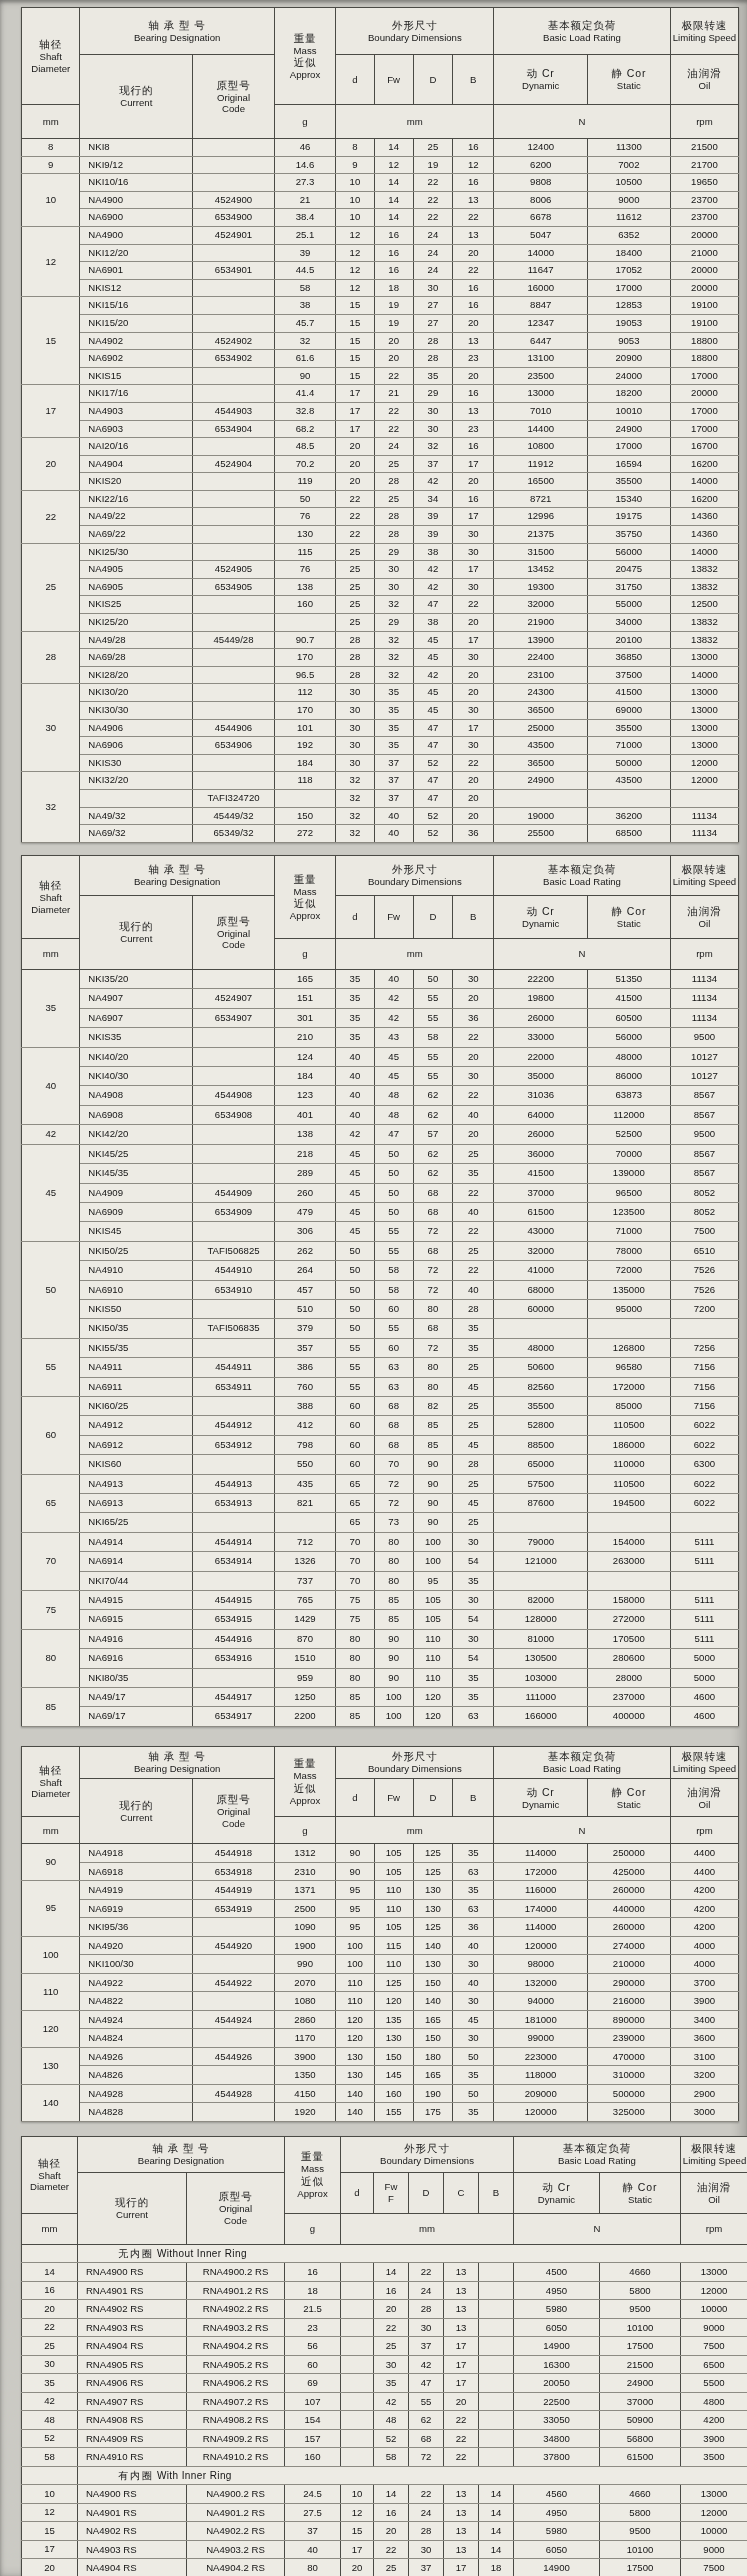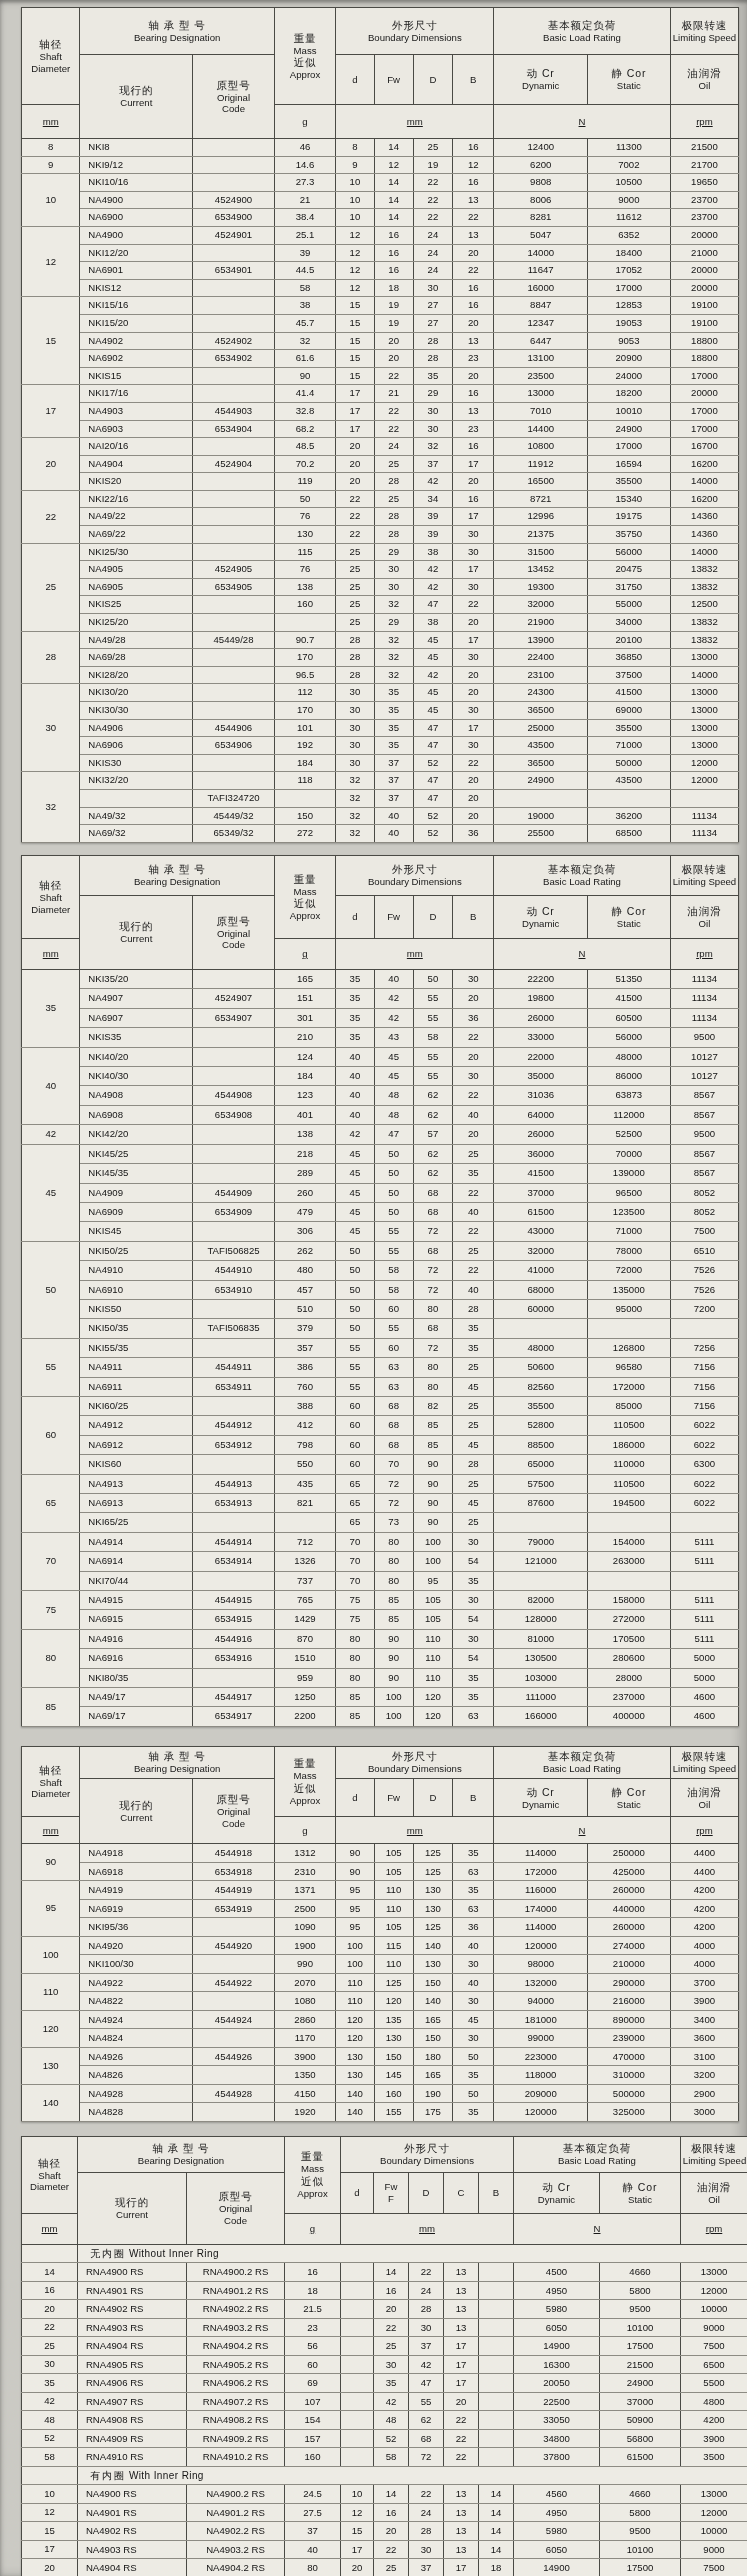--- a/index.html
+++ b/index.html
@@ -29,32 +29,32 @@
     border:0.9px solid #4a4a45;
     padding:0 1.8px;
     text-align:center;
     font-size:9.6px;
     overflow:hidden;
     white-space:nowrap;
   }
   thead th{font-weight:normal;vertical-align:middle;background:#ebe9e2;}
   thead tr.hr1 th{height:var(--h1);}
   thead tr.hr2 th{height:var(--h2);}
-  thead tr.hr3 th{height:var(--h3);text-decoration:underline;}
+  thead tr.hr3 th{height:var(--h3);}
   thead{border-bottom:1.8px solid #131313;}
   th div{line-height:11.4px;}
   th div.zh{font-size:10.5px;letter-spacing:0.9px;line-height:13px;}
   tbody td{height:var(--rh);line-height:var(--rh);color:#141414;}
   tbody td.c-cur{text-align:left;padding-left:7.9px;}
   tbody td.c-shaft{vertical-align:middle;line-height:12.3px;}
   tbody tr td{border-top:0.9px solid #8d8b83;border-bottom:0.9px solid #8d8b83;}
   tbody tr.gstart td{border-top:1.4px solid #23231f;}
   tbody tr.sect td{border-top:1.4px solid #23231f;}
   td.sect-label{text-align:left;padding-left:12.3px;font-size:10px;letter-spacing:0.4px;}
-  td.sect-label .zh{letter-spacing:1.8px;}
+  td.sect-label .zh{letter-spacing:1.8px;margin-left:28px;}
 </style>
 </head>
 <body>
 
 <div class="page">
   <div id="tables">
       <table class="btable t1" style="--rh: 16.6px; --h1: 46px; --h2: 49px; --h3: 33px;">
         <colgroup>
           <col style="width: 58px;">
           <col style="width: 112px;">
@@ -204,21 +204,21 @@
             <td>23700</td>
           </tr>
           <tr>
             <td class="c-cur">NA6900</td>
             <td>6534900</td>
             <td>38.4</td>
             <td>10</td>
             <td>14</td>
             <td>22</td>
             <td>22</td>
-            <td>8281</td>
+            <td>6678</td>
             <td>11612</td>
             <td>23700</td>
           </tr>
           <tr class="gstart">
             <td class="c-shaft" rowspan="4">12</td>
             <td class="c-cur">NA4900</td>
             <td>4524901</td>
             <td>25.1</td>
             <td>12</td>
             <td>16</td>
@@ -925,21 +925,21 @@
             <td>55</td>
             <td>68</td>
             <td>25</td>
             <td>32000</td>
             <td>78000</td>
             <td>6510</td>
           </tr>
           <tr>
             <td class="c-cur">NA4910</td>
             <td>4544910</td>
-            <td>480</td>
+            <td>264</td>
             <td>50</td>
             <td>58</td>
             <td>72</td>
             <td>22</td>
             <td>41000</td>
             <td>72000</td>
             <td>7526</td>
           </tr>
           <tr>
             <td class="c-cur">NA6910</td>

